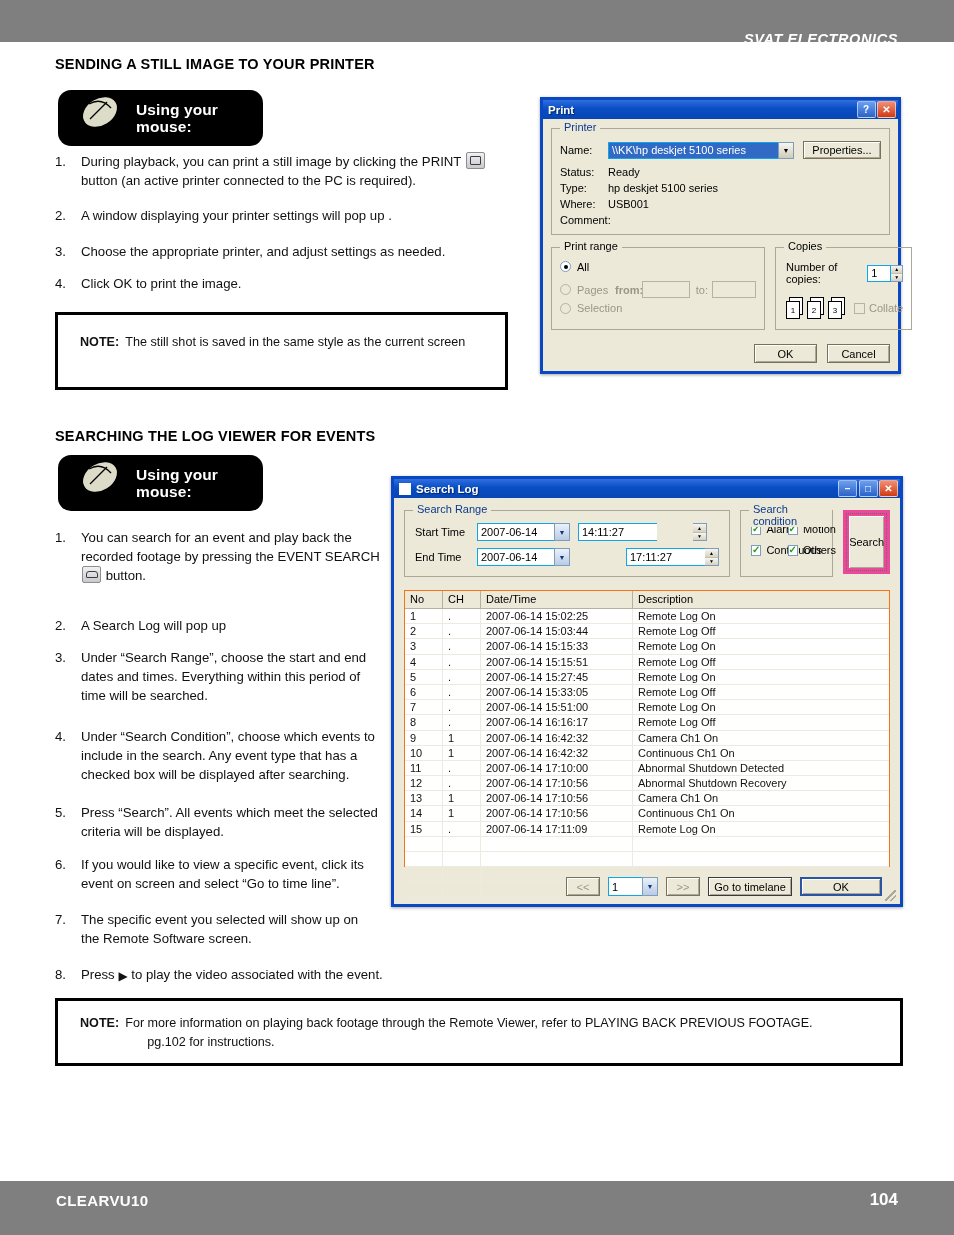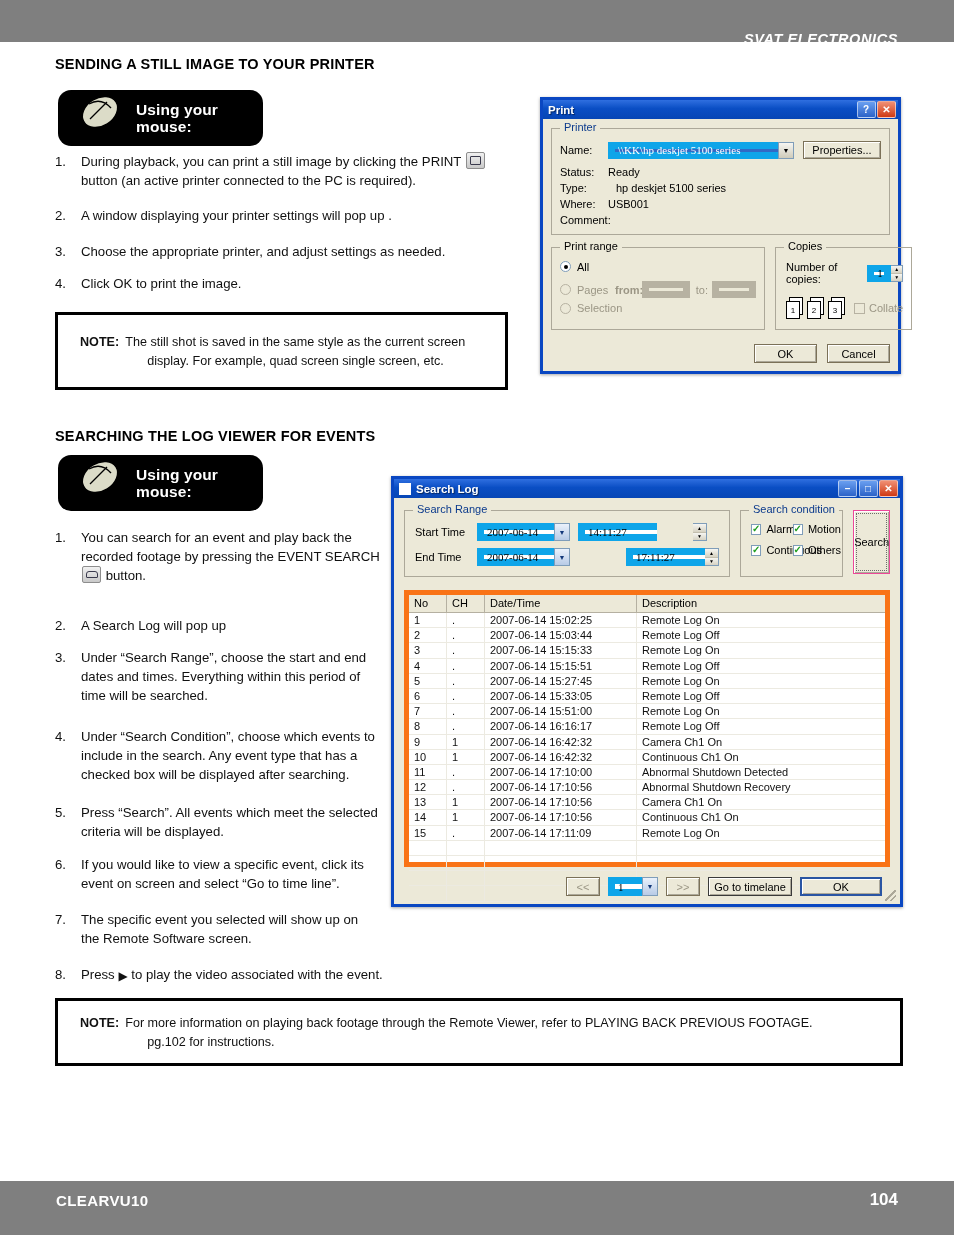--- a/index.html
+++ b/index.html
@@ -97,22 +97,22 @@
 
   .grp{border:1px solid #aca899;position:relative;margin:0;}
   .grp > .grp-lbl{
     position:absolute;top:-8px;left:8px;background:#ece9d8;padding:0 4px;
     font-size:11px;color:#0b3a8c;
   }
   .grp.gray > .grp-lbl{color:#000;}
 
   .fld-lbl{font-size:11px;color:#000;}
   .xp-input{
-    background:#fff;border:7px solid #0ea5e9;height:17px;font-size:11px;
-    display:flex;align-items:center;padding:0 3px;color:#000;box-sizing:border-box;font-family:Liberation Serif, serif;
+    background:#fff;border:1px solid #0ea5e9;height:17px;font-size:11px;
+    display:flex;align-items:center;padding:0 3px;color:#000;box-sizing:border-box;
   }
   .xp-btn{
     background:#ece9d8;border:1px solid #7b7158;font-size:11px;color:#000;
     display:flex;align-items:center;justify-content:center;
     box-shadow:inset 1px 1px 0 #fff, inset -1px -1px 0 #aca899;
     box-sizing:border-box;
   }
   .xp-btn.def{border:2px solid #2a55a3;}
   .combo-arrow{
     width:15px;height:15px;background:linear-gradient(#f6f6f2,#cfcbba);
@@ -145,21 +145,21 @@
   
   .pg{width:17px;height:22px;position:relative;display:inline-block;}
   .pg .sheet{
     position:absolute;width:14px;height:18px;background:#fff;border:1px solid #000;
     font-size:8px;text-align:center;line-height:18px;box-sizing:border-box;
   }
   .pg .s-back{right:0;top:0;}
   .pg .s-front{left:0;top:4px;}
 
   
-  .log-wrap{background:#fff;border:5px solid #f97316;box-sizing:border-box;}
+  .log-wrap{background:#fff;border:1px solid #f97316;box-sizing:border-box;}
   .log-head{display:flex;background:#ece9d8;border-bottom:1px solid #b5b0a1;height:17px;}
   .log-head div{
     font-size:11px;color:#000;padding-left:5px;line-height:17px;
     border-right:1px solid #b5b0a1;box-sizing:border-box;
   }
   .log-row{display:flex;height:14.2px;border-bottom:1px solid #eceae1;}
   .log-row div{
     font-size:11px;color:#111;padding-left:5px;line-height:14.2px;
     border-right:1px solid #eceae1;box-sizing:border-box;overflow:hidden;white-space:nowrap;
   }
@@ -219,21 +219,20 @@
 <div class="step" style="left:55px;top:274px;width:440px;">
   <span class="num">4.</span>
   <span class="txt">Click OK to print the image.</span>
 </div>
 
 <div class="note-box" style="left:55px;top:312px;width:447px;height:72px;">
   <div class="note-inner" style="padding:18px 10px 0 22px;">
     <span class="note-lbl">NOTE:</span>
     <span>
       <span>The still shot is saved in the same style as the current screen</span><br>
-      <span style="display:inline-block;padding-left:22px;">display.  For example, quad screen single screen, etc.</span>
     </span>
   </div>
 </div>
 
 <div class="xp-win" style="left:540px;top:97px;width:355px;">
   <div class="xp-title">
     <span class="t-txt">Print</span>
     <span class="tbtn blue">?</span>
     <span class="tbtn red">✕</span>
   </div>
@@ -248,21 +247,21 @@
           <div class="xp-input" style="flex:1;background:#316ac5;color:#fff;border-right:0;">\\KK\hp deskjet 5100 series</div>
           <div class="combo-arrow" style="height:17px;width:16px;">▼</div>
         </div>
         <div class="xp-btn" style="width:78px;height:18px;margin-left:9px;">Properties...</div>
       </div>
 
       <div style="display:flex;margin-bottom:4px;">
         <span class="fld-lbl" style="width:48px;">Status:</span>
         <span class="fld-lbl">Ready</span>
       </div>
-      <div style="display:flex;margin-bottom:4px;gap:8px;">
+      <div style="display:flex;margin-bottom:4px;">
         <span class="fld-lbl" style="width:48px;">Type:</span>
         <span class="fld-lbl">hp deskjet 5100 series</span>
       </div>
       <div style="display:flex;margin-bottom:4px;">
         <span class="fld-lbl" style="width:48px;">Where:</span>
         <span class="fld-lbl">USB001</span>
       </div>
       <div style="display:flex;">
         <span class="fld-lbl" style="width:48px;">Comment:</span>
         <span class="fld-lbl"></span>
@@ -484,21 +483,21 @@
           </div>
           <div style="width:50%;display:flex;align-items:center;">
             <span class="chkbox">
                 <span class="chk-grn">✓</span>
               </span>
             <span class="fld-lbl" style="margin-left:5px;">Others</span>
           </div>
         </div>
       </div>
 
-      <div class="xp-btn" style="width:56px;height:64px;border:1px solid #ec4899;outline:1px dotted #6b6b6b;outline-offset:-4px;">Search</div>
+      <div class="xp-btn" style="width:56px;height:64px;border:6px solid #ec4899;outline:1px dotted #6b6b6b;outline-offset:-4px;">Search</div>
     </div>
 
     <div class="log-wrap" style="margin-top:13px;height:277px;">
       <div class="log-head">
         <div class="c-no">No</div>
         <div class="c-ch">CH</div>
         <div class="c-dt">Date/Time</div>
         <div class="c-desc">Description</div>
       </div>
       <div id="log-rows">

